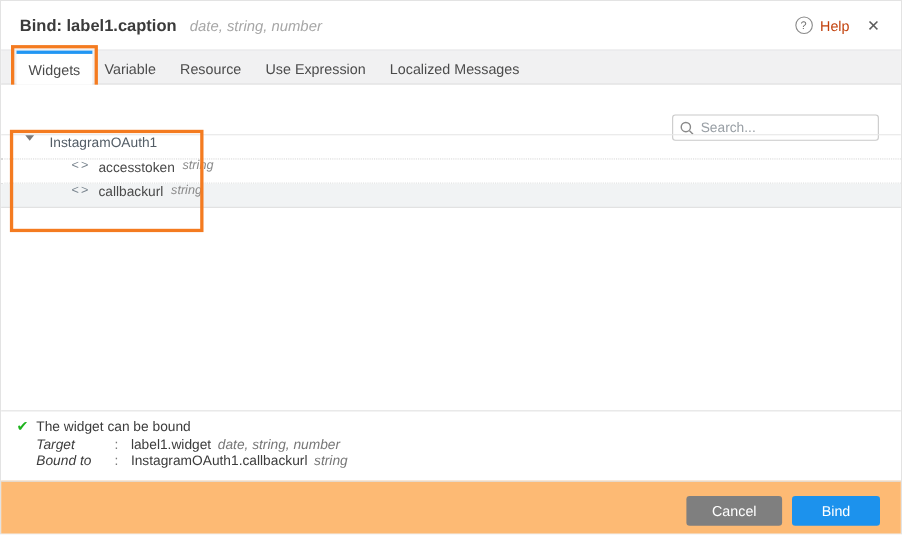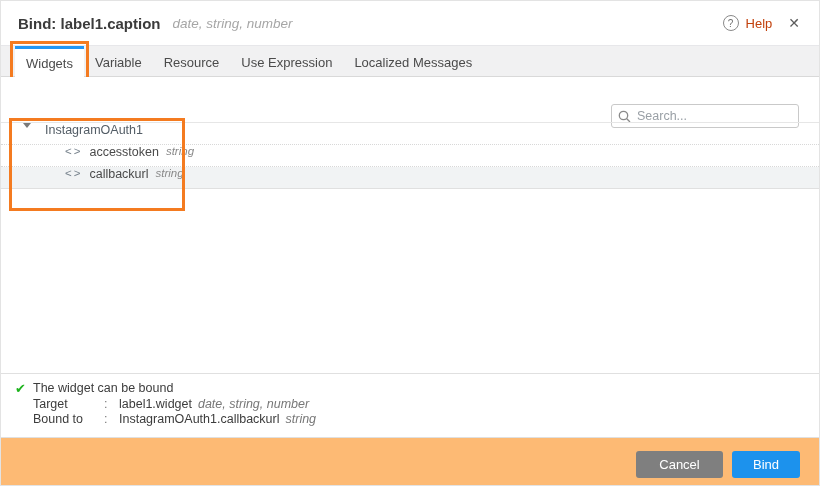--- a/index.html
+++ b/index.html
@@ -57,34 +57,34 @@
     border:3px solid #f47b20; pointer-events:none; z-index:5; }
 
   
   .status { position:absolute; left:0; top:372px; width:100%; height:64px;
     border-top:1px solid #e0e0e0; padding:6px 0 0 14px; background:#fff; }
   .status-head { display:flex; align-items:center; height:16px; }
   .check { width:18px; color:#1db31d; font-size:13px; font-weight:bold; }
   .status-msg { font-size:12.5px; color:#3c3c3c; }
   .status-row { display:flex; margin-left:18px; height:15.5px; align-items:center;
     font-size:12.5px; color:#3c3c3c; }
-  .status-row .lbl { width:71px; }
+  .status-row .lbl { width:71px;font-style:italic; }
   .status-row .colon { width:15px; color:#7a7a7a; }
   .status-row .val { margin-right:6px; }
   .status-row .vtype { font-style:italic; color:#777; }
 
   
   .footer { position:absolute; left:0; top:436px; width:100%; height:50px;
     border-top:1px solid #e0e0e0; background:#fdba74;
     display:flex; justify-content:flex-end; align-items:flex-start;
     padding:13px 19px 0 0; gap:9px; }
   .btn { height:27px; border:none; border-radius:3px; font-size:13px;
     color:#fff; font-family:inherit; cursor:pointer; }
   .btn-cancel { width:87px; background:#7f7f7f; }
-  .btn-bind { width:68px; background:#1c92ed; }
+  .btn-bind { width:80px; background:#1c92ed; }
 </style>
 </head>
 <body>
 
 <div class="dialog">
 
   <div class="header">
     <span class="title">Bind: label1.caption</span>
     <span class="subtitle">date, string, number</span>
     <span class="header-right">

